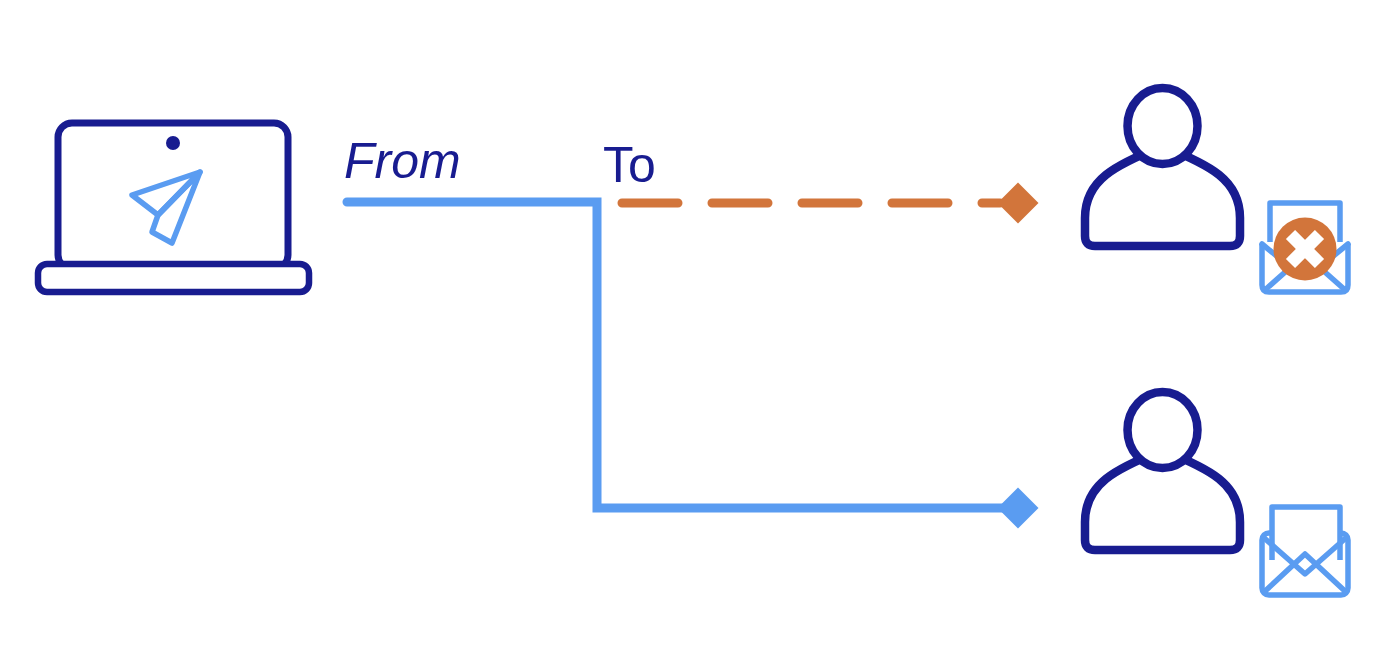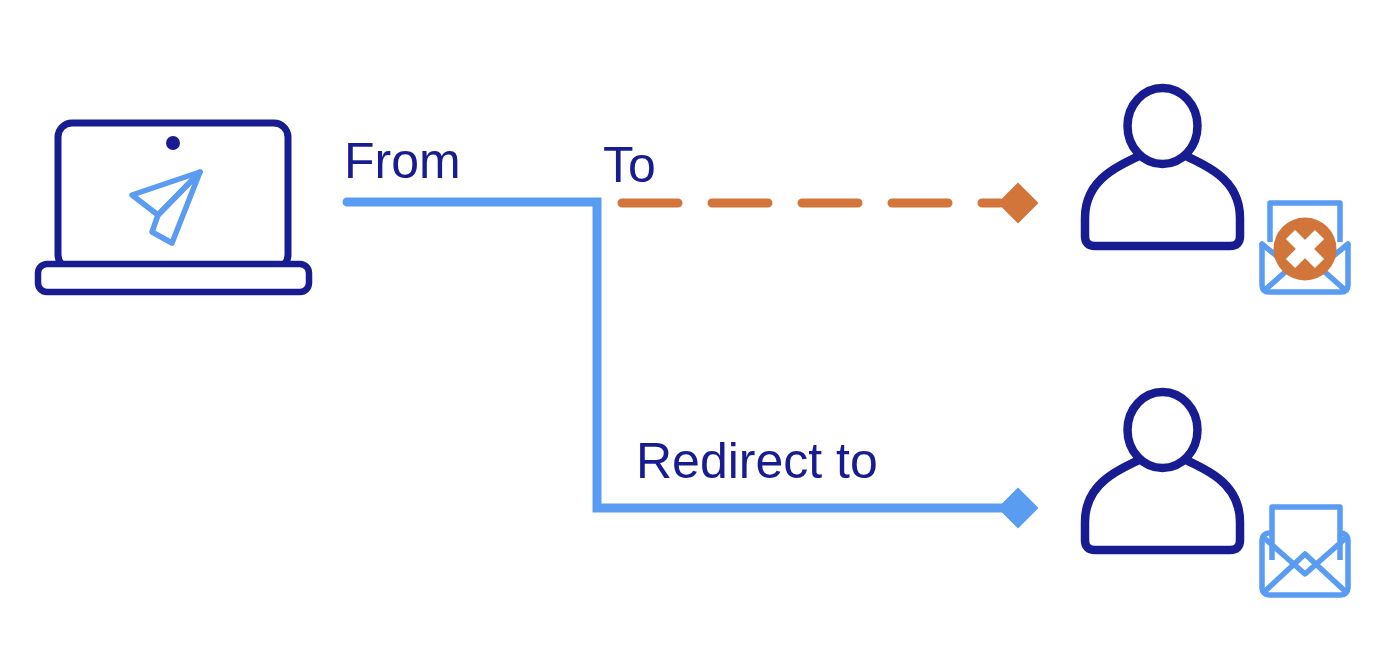--- a/index.html
+++ b/index.html
@@ -24,21 +24,21 @@
   }
   .edge-label {
     position: absolute;
     color: #181c90;
     font-size: 50px;
     font-weight: 300;
     line-height: 1;
     white-space: nowrap;
     letter-spacing: 0px;
   }
-  .label-from     { left: 344px; top: 136px; }
+  .label-from     { left: 344px; top: 136px; font-style: italic; }
   .label-to       { left: 603px; top: 140px; }
   .label-redirect { left: 636px; top: 436px; }
 </style>
 </head>
 <body>
 
 <div class="canvas">
 
   <svg class="diagram-svg" viewBox="0 0 1400 647">
     <defs>
@@ -87,15 +87,14 @@
     <g>
       <rect x="1262" y="533" width="86" height="62" rx="7" fill="#ffffff" stroke="#5a9cf1" stroke-width="5.5"></rect>
       <path d="M1272,560 L1272,507 L1340,507 L1340,560" fill="#ffffff" stroke="#5a9cf1" stroke-width="5.5" stroke-linejoin="round"></path>
       <path d="M1263,537 L1305,574 L1347,537" fill="none" stroke="#5a9cf1" stroke-width="5.5" stroke-linejoin="round"></path>
       <path d="M1263,593 L1305,554 L1347,593" fill="none" stroke="#5a9cf1" stroke-width="5.5" stroke-linejoin="round"></path>
     </g>
   </svg>
 
   <div class="edge-label label-from">From</div>
   <div class="edge-label label-to">To</div>
-  <div class="edge-label label-redirect">Redirect to</div>
 
 </div>
 
 </body></html>

